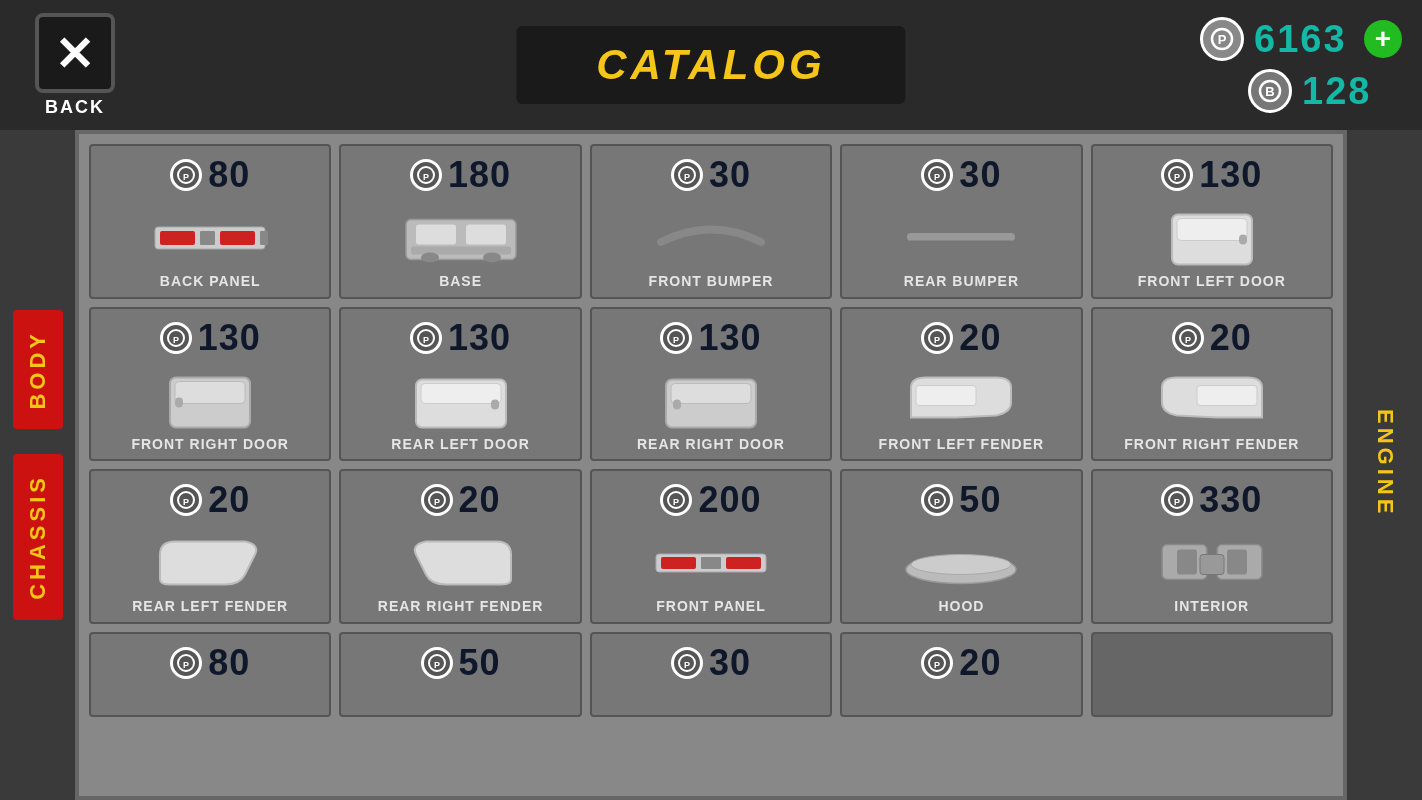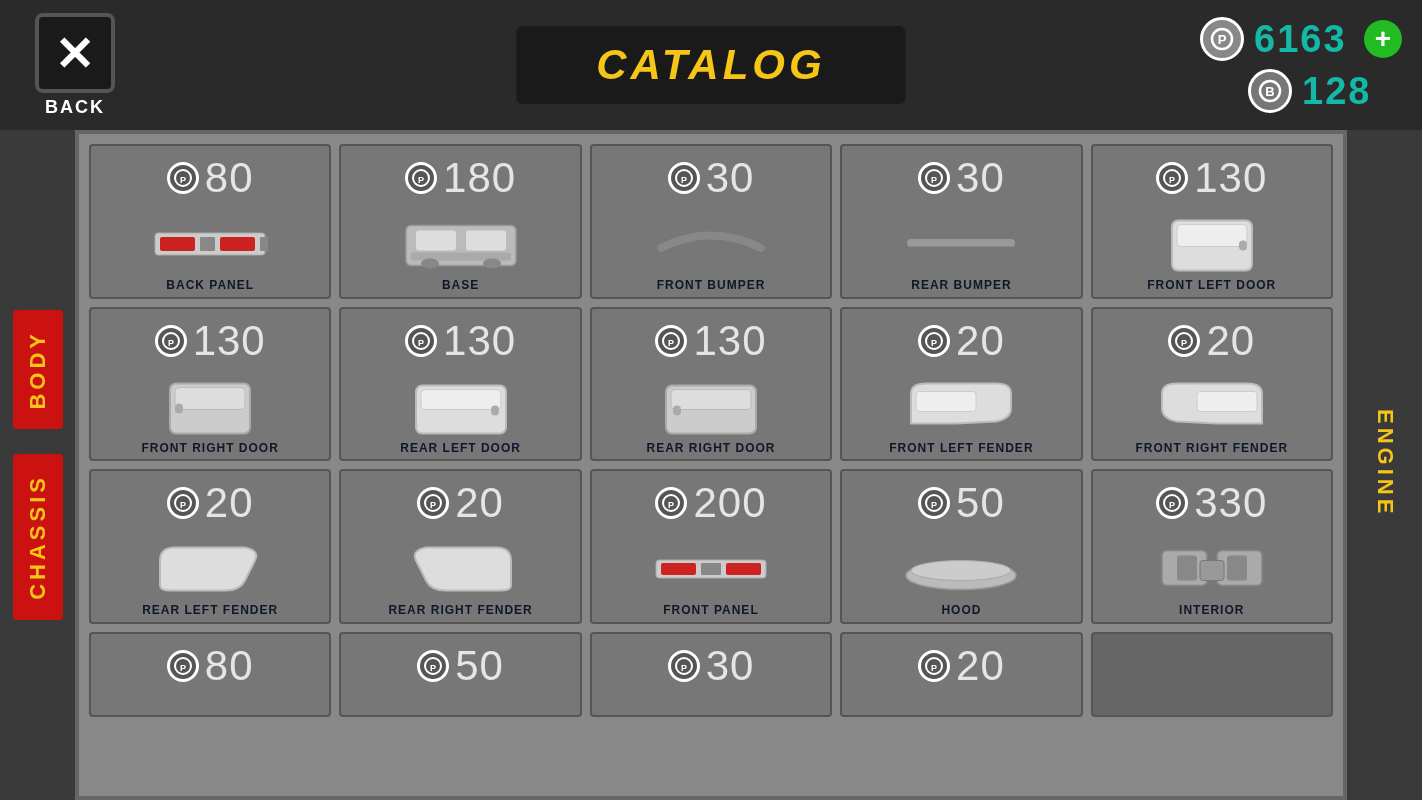--- a/index.html
+++ b/index.html
@@ -242,38 +242,38 @@
       display: flex;
       align-items: center;
       justify-content: center;
       font-size: 14px;
       font-weight: 900;
       color: white;
       background: #555;
     }
 
     .price-amount {
-      font-size: 42px;
-      font-weight: 400;
-      color: #e5e5e5;
+      font-size: 36px;
+      font-weight: 700;
+      color: #0f172a;
       letter-spacing: 1px;
     }
 
     .item-image {
       flex: 1;
       display: flex;
       align-items: center;
       justify-content: center;
       width: 100%;
     }
 
     .item-name {
-      font-size: 12px;
-      font-weight: 900;
-      color: #0f172a;
+      font-size: 14px;
+      font-weight: 900;
+      color: #e5e5e5;
       text-align: center;
       letter-spacing: 1px;
       line-height: 1.3;
       text-transform: uppercase;
     }
 
     
     .part-svg {
       width: 130px;
       height: 70px;

